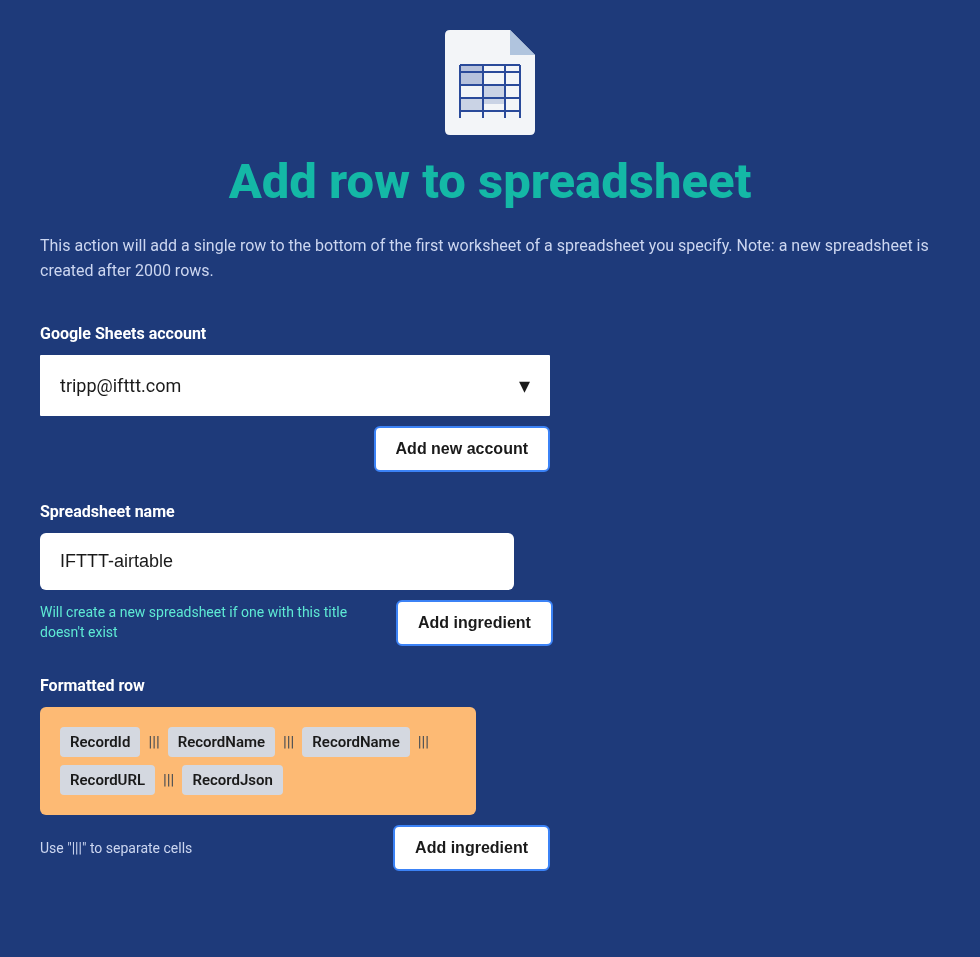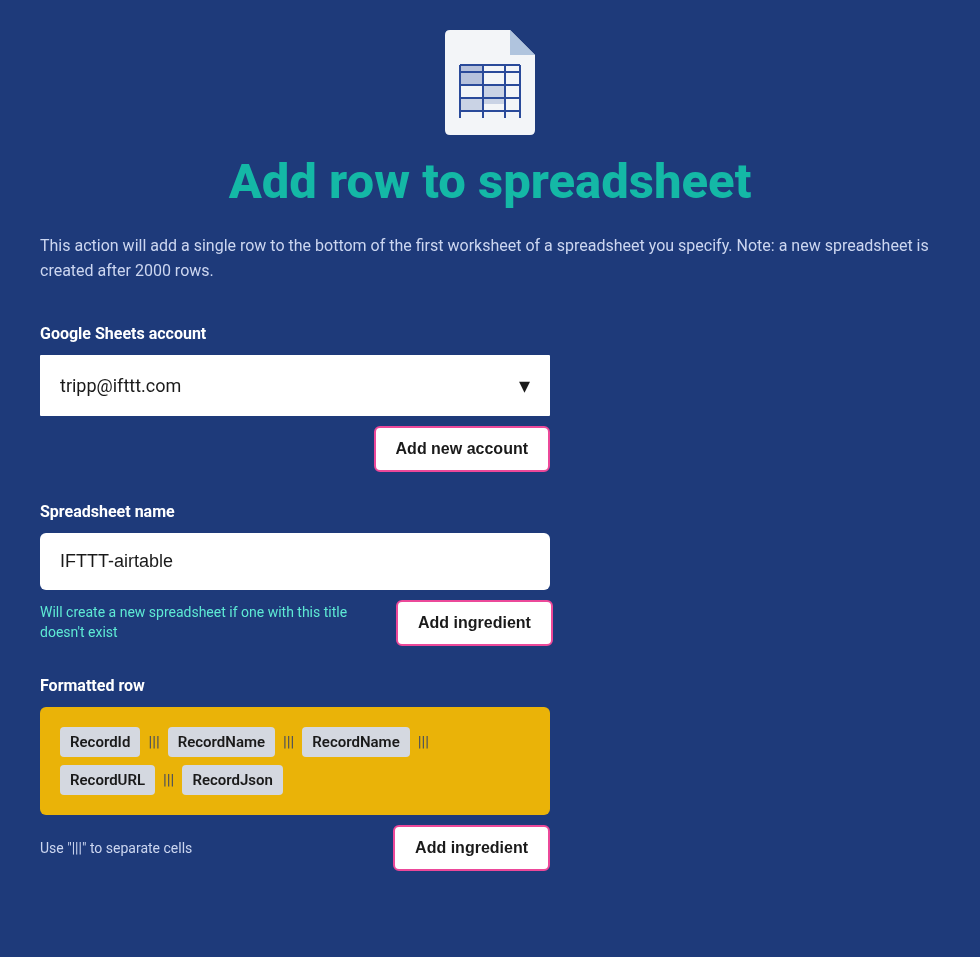--- a/index.html
+++ b/index.html
@@ -80,28 +80,28 @@
       color: #1a1a1a;
     }
 
     .text-input-field {
       background: #ffffff;
       border-radius: 6px;
       padding: 18px 20px;
       font-size: 18px;
       color: #1a1a1a;
       border: none;
-      width: 510px;
+      width: 474px;
       outline: none;
     }
 
     .btn-secondary {
       background: #ffffff;
       color: #1a1a1a;
-      border: 2px solid #ec4899;
+      border: 2px solid #3b82f6;
       border-radius: 6px;
       padding: 12px 20px;
       font-size: 16px;
       font-weight: 600;
       cursor: pointer;
       white-space: nowrap;
     }
 
     .helper-row {
       display: flex;
@@ -119,24 +119,24 @@
     }
 
     .add-new-account-row {
       display: flex;
       justify-content: flex-end;
       width: 510px;
       margin-top: 10px;
     }
 
     .formatted-row-box {
-      background: #eab308;
+      background: #fdba74;
       border-radius: 6px;
       padding: 20px;
-      width: 510px;
+      width: 436px;
       display: flex;
       flex-wrap: wrap;
       gap: 8px;
       align-items: center;
       margin-bottom: 10px;
     }
 
     .ingredient-tag {
       background: #d4d8e0;
       border-radius: 4px;

